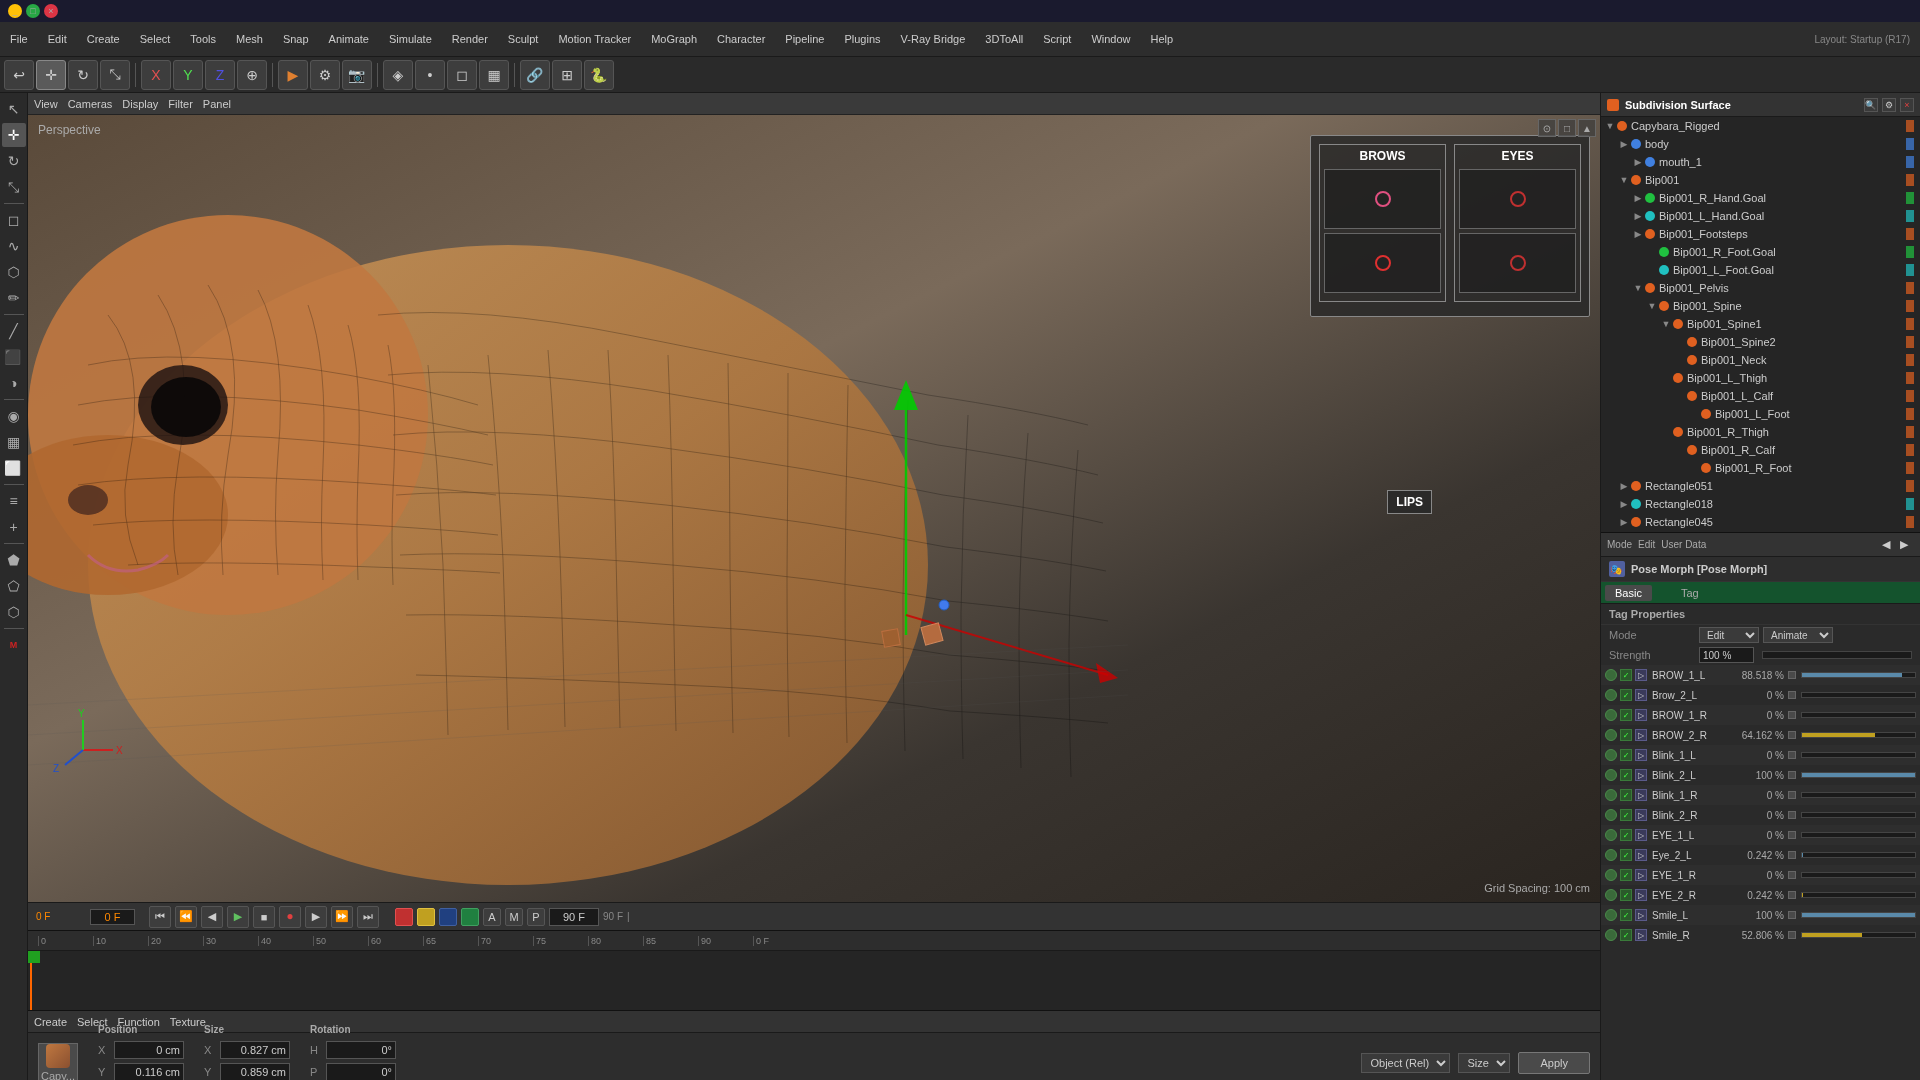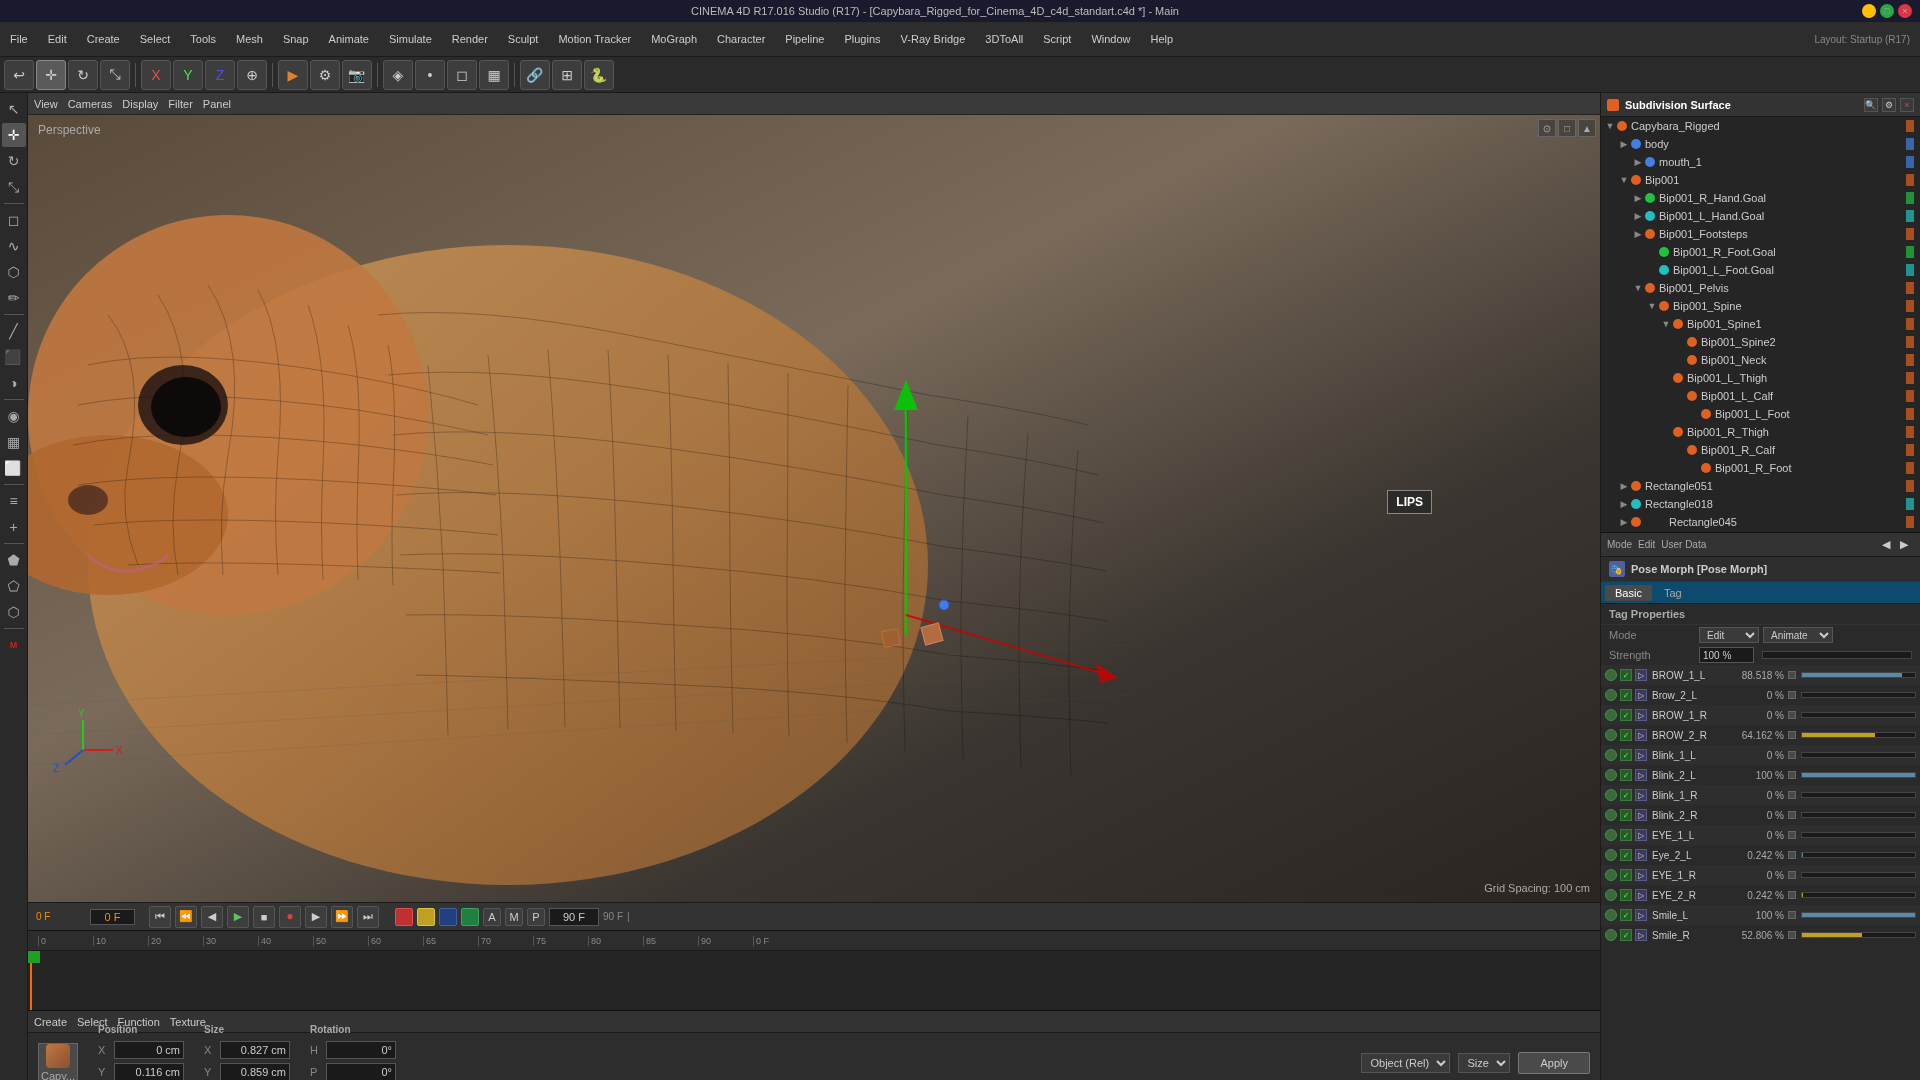--- a/index.html
+++ b/index.html
@@ -75,21 +75,21 @@
     
     #right-panel { width: 320px; background: #2a2a2a; display: flex; flex-direction: column; border-left: 1px solid #1a1a1a; }
     #right-top { height: 440px; border-bottom: 1px solid #111; display: flex; flex-direction: column; }
     #right-top-header { height: 24px; background: #333; display: flex; align-items: center; padding: 0 6px; gap: 6px; border-bottom: 1px solid #1a1a1a; }
     #outliner { flex: 1; overflow-y: auto; background: #252525; }
     .outliner-item { display: flex; align-items: center; padding: 1px 4px; height: 18px; cursor: pointer; font-size: 11px; color: #ccc; }
 
     
     #right-bottom { flex: 1; display: flex; flex-direction: column; }
     #props-header { height: 24px; background: #333; display: flex; align-items: center; padding: 0 6px; gap: 6px; border-bottom: 1px solid #1a1a1a; }
-    #props-tabs { height: 22px; background: #0c4a6e; display: flex; align-items: center; padding: 0 4px; gap: 2px; border-bottom: 1px solid #1a1a1a; }
+    #props-tabs { height: 22px; background: #14532d; display: flex; align-items: center; padding: 0 4px; gap: 19px; border-bottom: 1px solid #1a1a1a; }
     .props-tab { padding: 2px 10px; font-size: 11px; color: #aaa; cursor: pointer; border-radius: 2px; }
     .props-tab.active { background: #4a4a4a; color: #fff; }
     .prop-row { display: flex; align-items: center; padding: 2px 8px; height: 20px; }
     .prop-label { color: #888; width: 90px; font-size: 11px; }
     .prop-value { flex: 1; display: flex; align-items: center; gap: 4px; }
     .prop-input { height: 16px; background: #1a1a1a; border: 1px solid #555; color: #ccc; font-size: 10px; padding: 0 3px; width: 60px; }
     .prop-dropdown { height: 16px; background: #3a3a3a; border: 1px solid #555; color: #ccc; font-size: 10px; padding: 0 3px; width: 80px; }
 
     
     #pose-morph { flex: 1; overflow-y: auto; }
@@ -128,21 +128,20 @@
     #outliner::-webkit-scrollbar-track { background: #1a1a1a; }
     #outliner::-webkit-scrollbar-thumb { background: #555; }
     #pose-morph::-webkit-scrollbar { width: 6px; }
     #pose-morph::-webkit-scrollbar-track { background: #1a1a1a; }
     #pose-morph::-webkit-scrollbar-thumb { background: #555; }
   </style>
 </head>
 <body>
 
 <div id="title-bar">
-  <div style="flex:1;text-align:center;font-size:11px;color:#bbb;">CINEMA 4D R17.016 Studio (R17) - [Capybara_Rigged_for_Cinema_4D_c4d_standart.c4d *] - Main</div>
   <div class="win-controls">
     <div class="win-btn min">_</div>
     <div class="win-btn max">□</div>
     <div class="win-btn close">×</div>
   </div>
 </div>
 
 <div id="menu-bar">
   <span>File</span>
   <span>Edit</span>
@@ -327,20 +326,43 @@
           <g transform="translate(55,635)">
             <line x1="0" y1="0" x2="30" y2="0" stroke="#cc2020" stroke-width="2"></line>
             <text x="33" y="4" fill="#cc2020" font-size="10">X</text>
             <line x1="0" y1="0" x2="0" y2="-30" stroke="#20cc20" stroke-width="2"></line>
             <text x="-5" y="-33" fill="#20cc20" font-size="10">Y</text>
             <line x1="0" y1="0" x2="-18" y2="15" stroke="#2050cc" stroke-width="2"></line>
             <text x="-30" y="22" fill="#2050cc" font-size="10">Z</text>
           </g>
         </svg>
 
+        <div id="control-panel">
+          <div class="control-panel-row">
+            <div class="control-group">
+              <div class="control-group-title">BROWS</div>
+              <div class="control-slider">
+                <div class="slider-dot pink"></div>
+              </div>
+              <div class="control-slider">
+                <div class="slider-dot red"></div>
+              </div>
+            </div>
+            <div class="control-group">
+              <div class="control-group-title">EYES</div>
+              <div class="control-slider">
+                <div class="slider-dot red" style="border-color:#c03030;"></div>
+              </div>
+              <div class="control-slider">
+                <div class="slider-dot red" style="border-color:#c03030;"></div>
+              </div>
+            </div>
+          </div>
+
+        </div>
 
         <div id="lips-label" style="top:375px;right:168px;">
           <span>LIPS</span>
         </div>
 
         <div id="viewport-label">
           <span>Perspective</span>
         </div>
 
         <div id="grid-spacing">
@@ -648,21 +670,21 @@
     <span style="display:inline-block;width:14px;"></span>
     <span style="width:10px;height:10px;display:inline-flex;align-items:center;justify-content:center;margin-right:2px;font-size:9px;color:#888;">▶</span>
     <span style="width:10px;height:10px;background:#20c0c0;border-radius:50%;display:inline-block;margin-right:4px;"></span>
     <span style="font-size:11px;color:#ccc;">Rectangle018</span>
     <span style="margin-left:auto;width:8px;height:12px;background:#20c0c0;display:inline-block;margin-right:2px;opacity:0.7;"></span>
   </div>
           <div class="outliner-item">
     <span style="display:inline-block;width:14px;"></span>
     <span style="width:10px;height:10px;display:inline-flex;align-items:center;justify-content:center;margin-right:2px;font-size:9px;color:#888;">▶</span>
     <span style="width:10px;height:10px;background:#e06020;border-radius:50%;display:inline-block;margin-right:4px;"></span>
-    <span style="font-size:11px;color:#ccc;margin-left:24px;">Rectangle045</span>
+    <span style="font-size:11px;color:#ccc;">Rectangle045</span>
     <span style="margin-left:auto;width:8px;height:12px;background:#e06020;display:inline-block;margin-right:2px;opacity:0.7;"></span>
   </div>
           <div class="outliner-item">
     <span style="display:inline-block;width:14px;"></span>
 
   </div>
         </div>
     </div>
 
     <div id="right-bottom">

